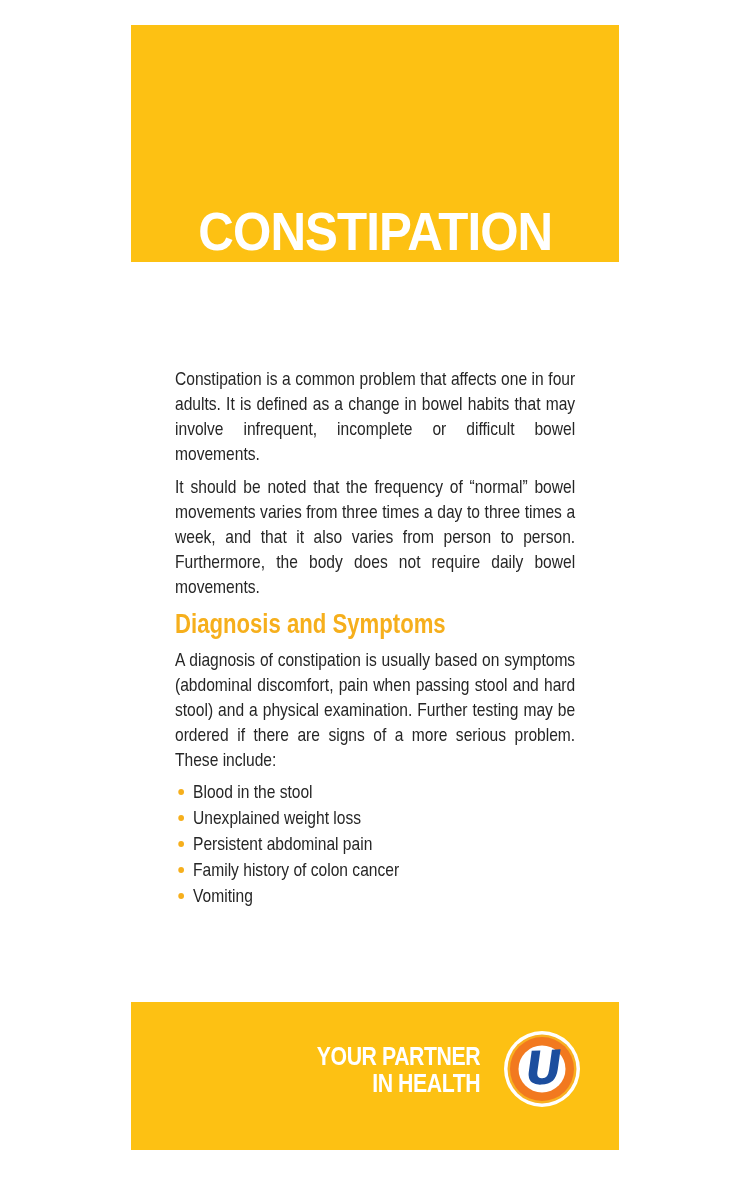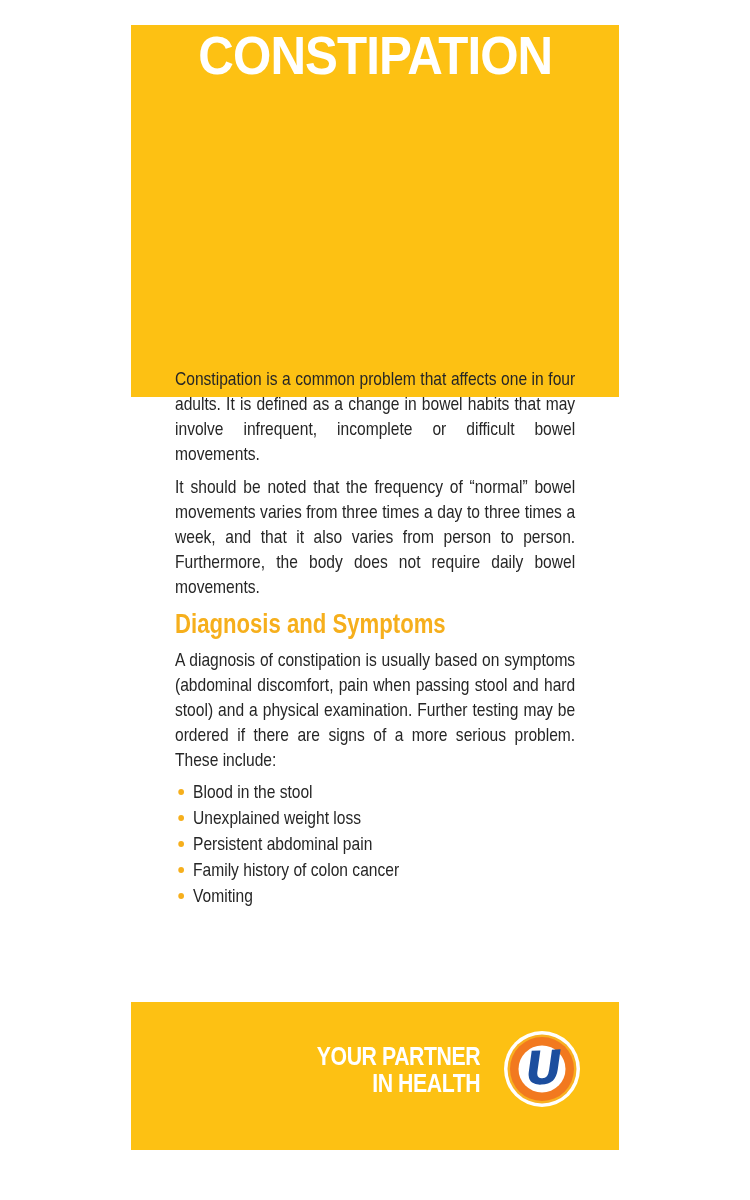--- a/index.html
+++ b/index.html
@@ -5,23 +5,23 @@
   html, body { margin:0; padding:0; }
   body {
     width:750px; height:1200px; position:relative;
     background:#ffffff; overflow:hidden;
     font-family:"Liberation Sans", sans-serif;
     color:var(--body-text, #262626);
   }
 
   
   .hero {
-    position:absolute; left:131px; top:25px; width:488px; height:372px;
+    position:absolute; left:131px; top:25px; width:488px; height:237px;
     background:var(--brand-yellow, #FDC113);
-    display:flex; align-items:flex-start; justify-content:center;
+    display:flex; align-items:flex-end; justify-content:center;
   }
   .hero h1 {
     margin:0; color:#ffffff; font-weight:700; font-size:53px;
     letter-spacing:-1px; white-space:nowrap;
     transform:scaleX(0.93);
   }
 
   
   .copy {
     position:absolute; left:175px; top:366px; width:488px;

